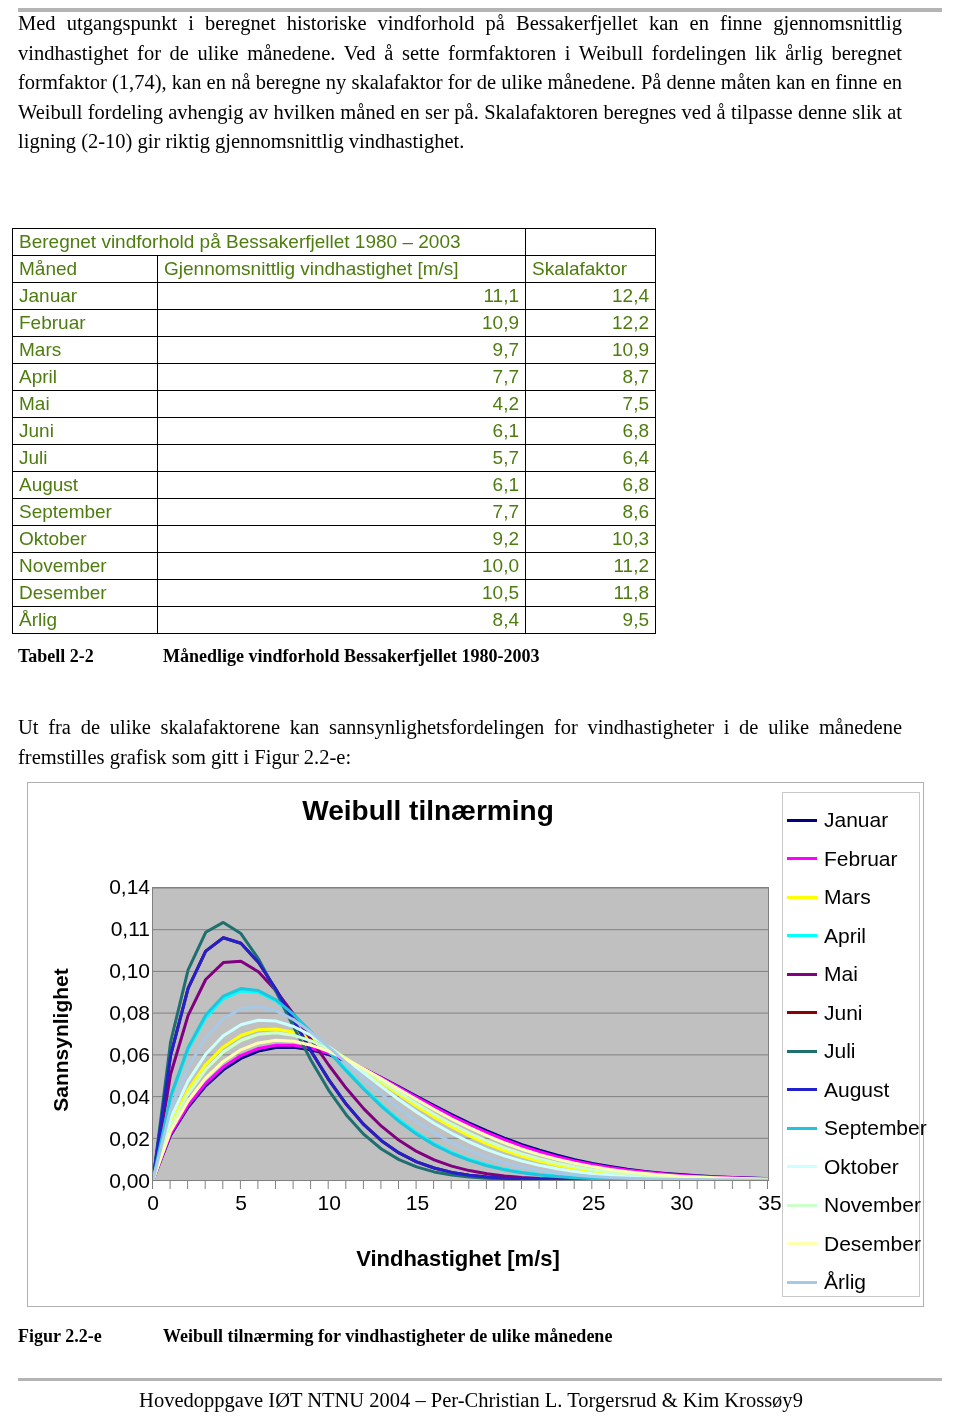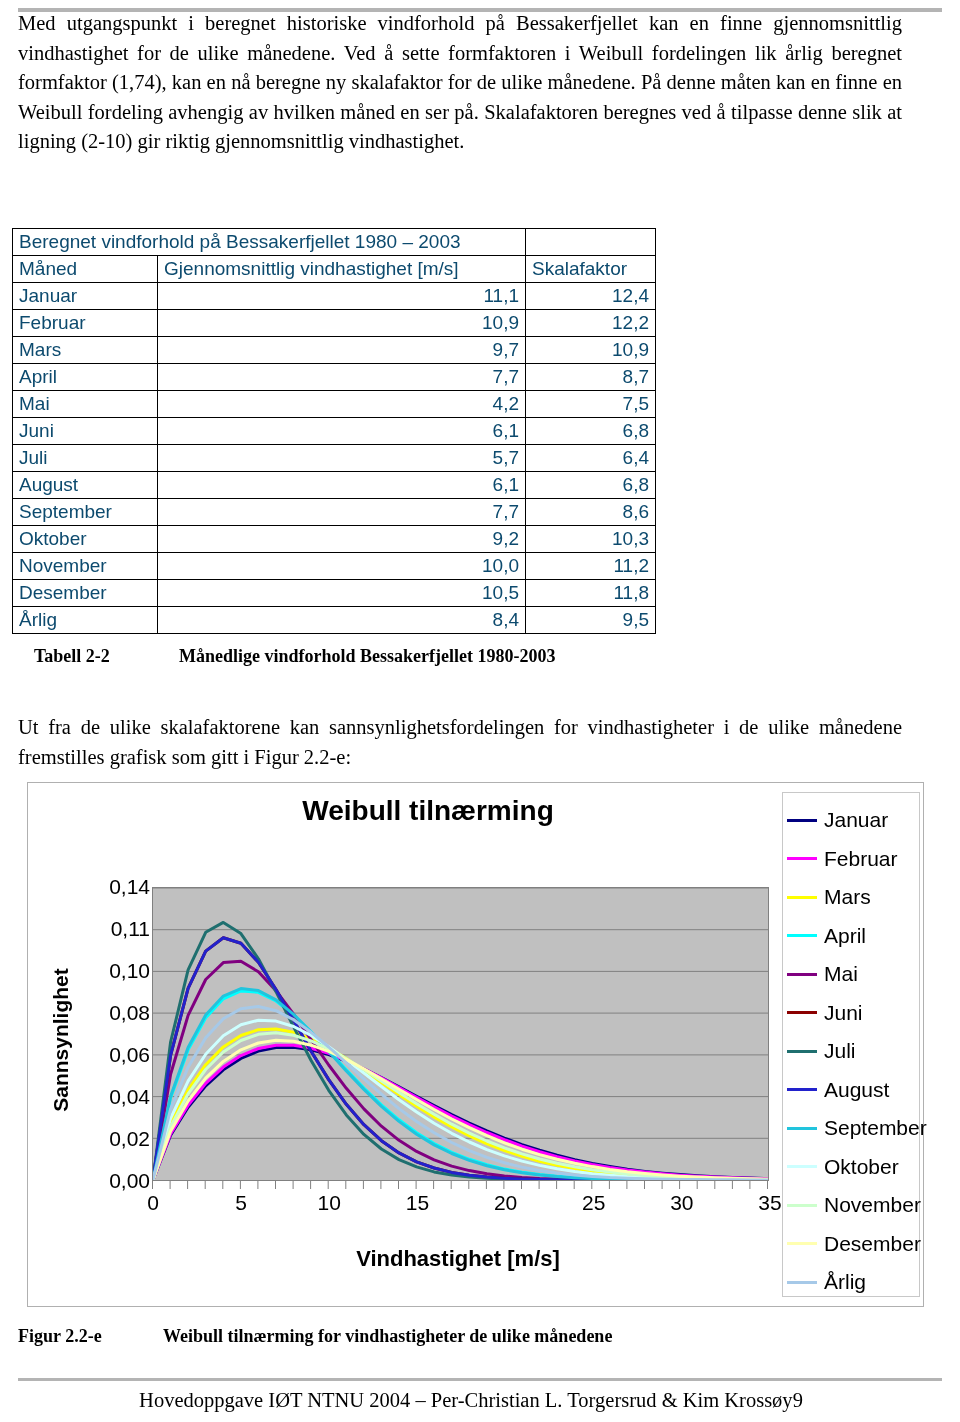--- a/index.html
+++ b/index.html
@@ -28,21 +28,21 @@
   }
   #para1{left:18px;top:9px;width:884px;}
   #para2{left:18px;top:713px;width:884px;}
 
   
   .tbl{
     position:absolute;left:12px;top:228px;
     border-collapse:collapse;
     font-family:"Liberation Sans", sans-serif;
     font-size:19px;
-    color:#0c4a6e;
+    color:#4d7c0f;
   }
   .tbl td{
     border:1px solid #000;
     padding:1px 6px 2px 6px;
     height:23px;
     line-height:23px;
     white-space:nowrap;
   }
   .c-month{width:132px;text-align:left;margin-left:12px;}
   .c-speed{width:355px;text-align:right;}
@@ -53,21 +53,21 @@
   .blank-cell{border:1px solid #000;}
 
   
   .caption{
     position:absolute;
     font-family:"Liberation Serif", serif;
     font-weight:bold;font-size:18px;color:#000;
     white-space:nowrap;
   }
   #cap-table{left:18px;top:646px;}
-  #cap-table .lbl{display:inline-block;width:145px;margin-left:16px;}
+  #cap-table .lbl{display:inline-block;width:145px;}
   #cap-fig{left:18px;top:1326px;}
   #cap-fig .lbl{display:inline-block;width:145px;}
 
   
   .footer{
     position:absolute;left:18px;top:1389px;width:906px;
     font-family:"Liberation Serif", serif;font-size:20.5px;
     display:flex;justify-content:center;align-items:baseline;
   }
 

